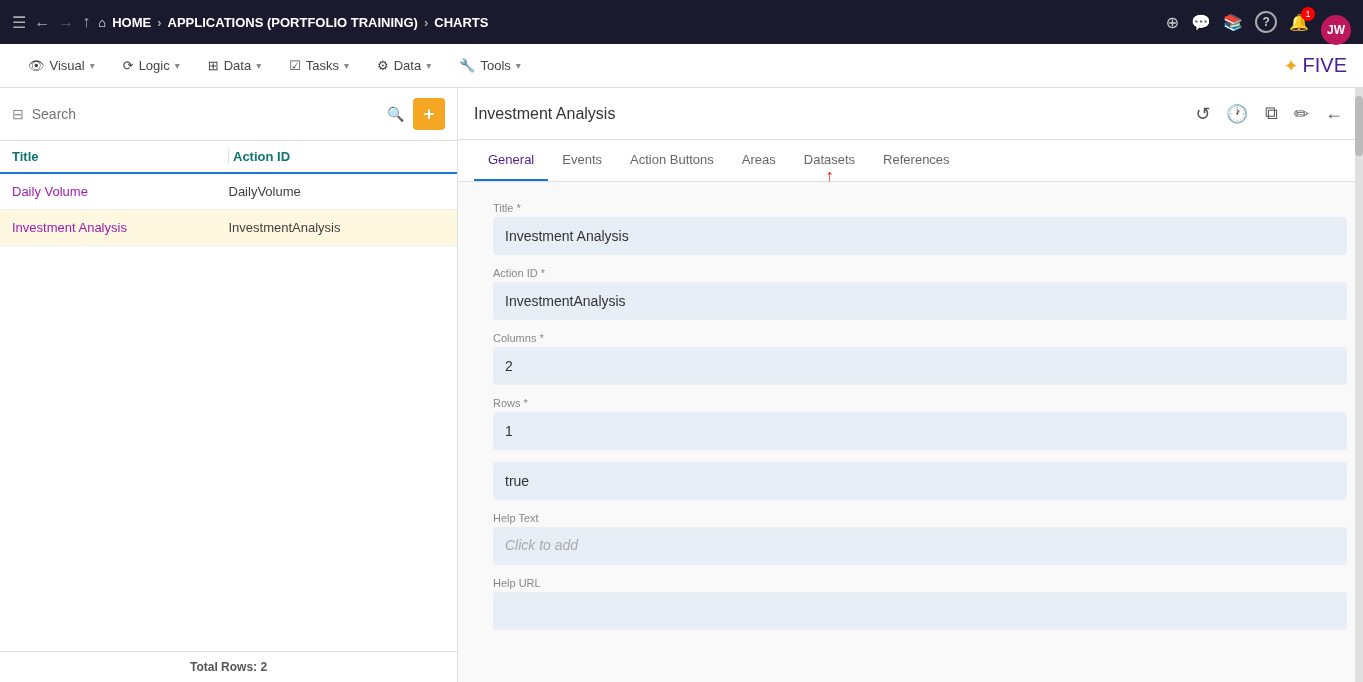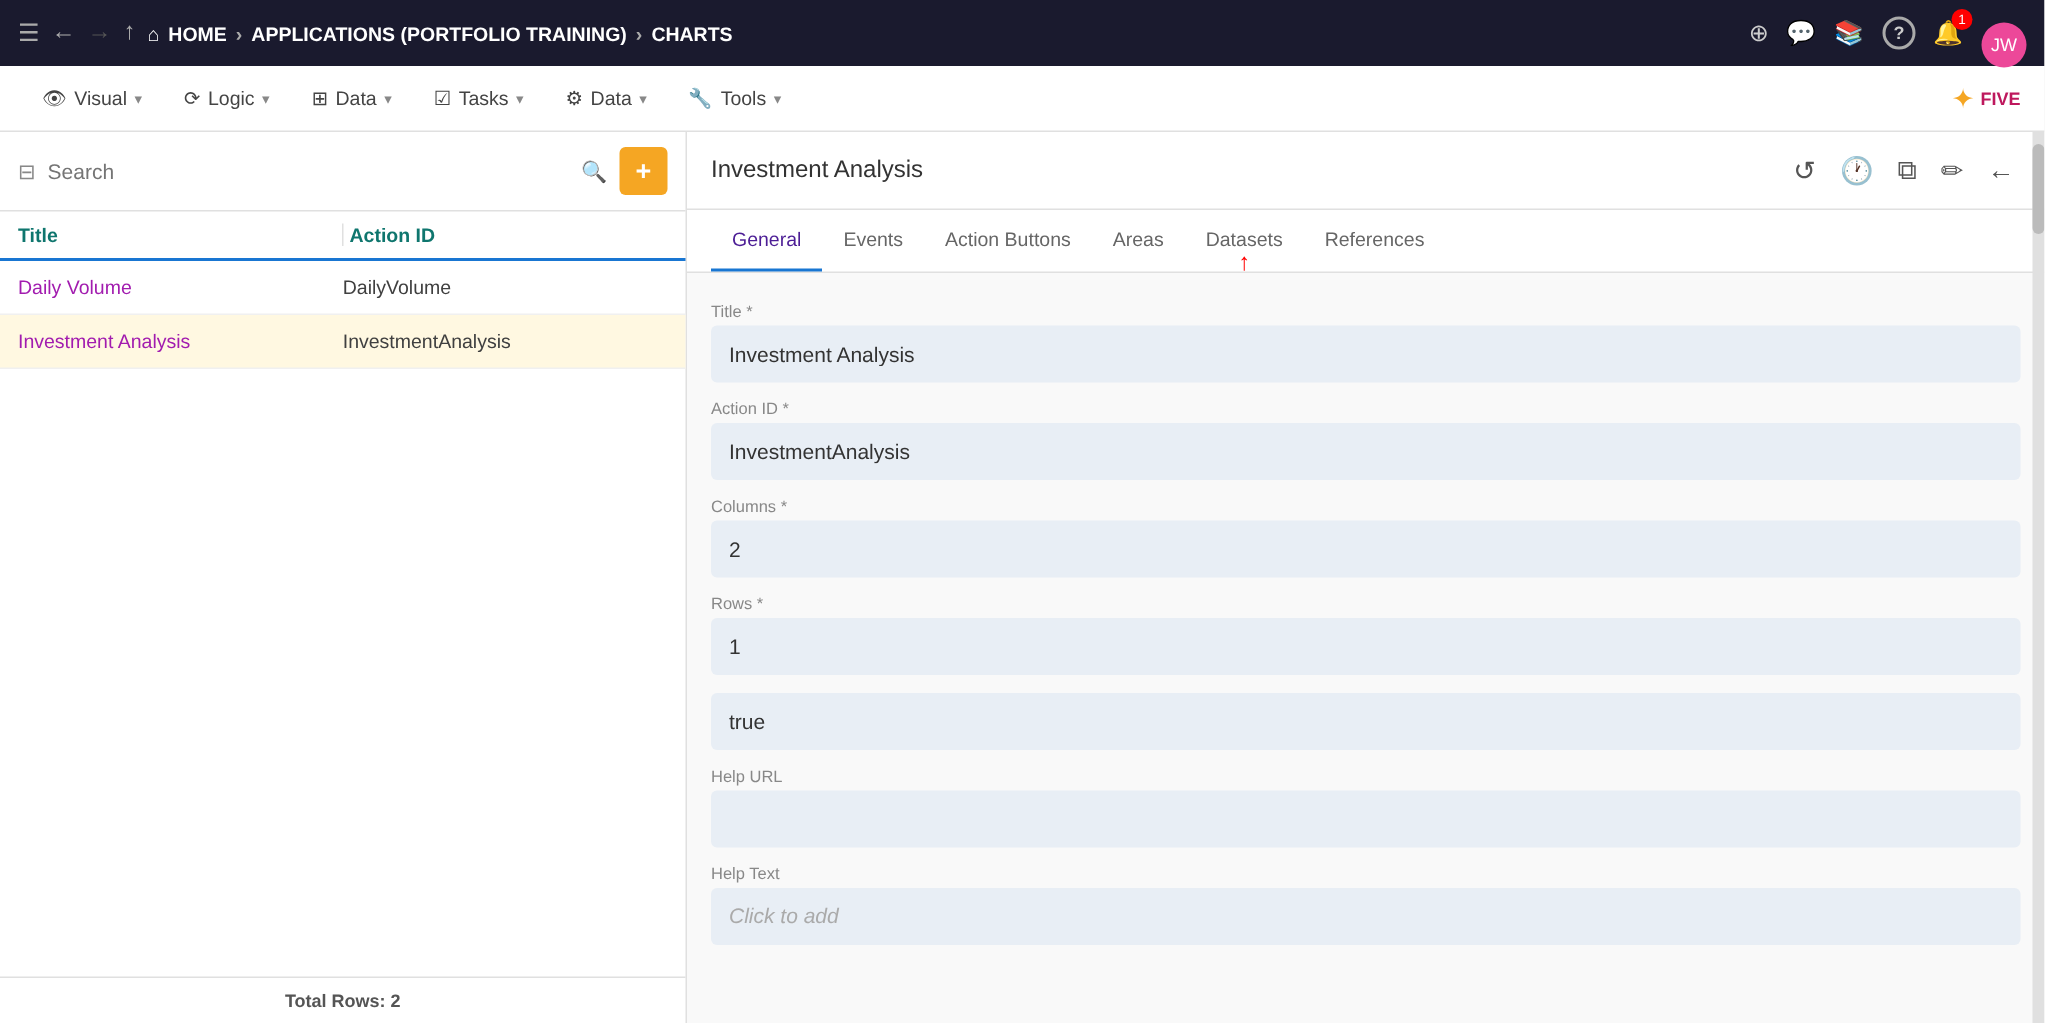--- a/index.html
+++ b/index.html
@@ -20,23 +20,23 @@
     .top-nav .breadcrumb .sep { color: #aaa; }
     .top-nav .right-icons { display: flex; align-items: center; gap: 12px; }
     .top-nav .right-icons .icon-btn { color: #ccc; cursor: pointer; font-size: 16px; position: relative; }
     .top-nav .right-icons .notif-badge {
       position: absolute; top: -6px; right: -6px;
       background: red; color: #fff; border-radius: 50%;
       width: 14px; height: 14px; font-size: 9px;
       display: flex; align-items: center; justify-content: center;
     }
     .top-nav .avatar {
-      width: 30px; height: 30px; background: #ec4899; border-radius: 50%;
+      width: 30px; height: 30px; background: #be185d; border-radius: 50%;
       display: flex; align-items: center; justify-content: center;
-      color: #fff; font-size: 12px; font-weight: normal; cursor: pointer; margin-top: 16px;
+      color: #fff; font-size: 12px; font-weight: bold; cursor: pointer; margin-top: 16px;
     }
 
     
     .second-nav {
       background: #fff;
       height: 44px;
       display: flex;
       align-items: center;
       padding: 0 16px;
       gap: 4px;
@@ -44,21 +44,21 @@
       justify-content: space-between;
     }
     .second-nav .left { display: flex; gap: 4px; align-items: center; }
     .second-nav .nav-item {
       display: flex; align-items: center; gap: 5px;
       padding: 6px 12px; cursor: pointer; color: #444; font-size: 13px; font-weight: 500;
       border-radius: 4px;
     }
     .second-nav .nav-item .caret { font-size: 10px; color: #888; }
     .five-logo { display: flex; align-items: center; gap: 4px; }
-    .five-logo .logo-text { font-weight: bold; font-size: 12px; color: #be185d; }
+    .five-logo .logo-text { font-weight: normal; font-size: 20px; color: #4c1d95; }
     .five-logo .logo-icon { color: #f5a623; font-size: 18px; }
 
     
     .main-layout {
       display: flex;
       height: calc(100vh - 88px);
     }
 
     
     .left-panel {
@@ -168,20 +168,21 @@
     }
 
     
     .form-content {
       flex: 1;
       overflow-y: auto;
       padding: 20px 16px;
     }
     .form-field {
       margin-bottom: 12px;
+      margin-left: 19px;
     }
     .form-field label {
       display: block;
       font-size: 11px;
       color: #888;
       margin-bottom: 3px;
     }
     .form-field input, .form-field .field-value {
       width: 100%;
       background: #e8eef5;
@@ -361,29 +362,29 @@
         <div class="form-field">
           <label>Rows *</label>
           <input type="text" class="field-value" value="1" style="">
         </div>
 
         <div class="form-field">
           <input type="text" class="field-value" value="true" style="">
         </div>
 
         <div class="form-field">
+          <label>Help Text</label>
+          <div class="field-value placeholder">Click to add</div>
+        </div>
+
+        <div class="form-field">
           <label>Help URL</label>
           <div class="field-value"></div>
         </div>
 
-        <div class="form-field">
-          <label>Help Text</label>
-          <div class="field-value placeholder">Click to add</div>
-        </div>
-
       </div>
     </div>
 
     <div style="width:8px;background:#e0e0e0;position:absolute;right:0;top:0;bottom:0;">
       <div style="width:100%;height:60px;background:#bbb;border-radius:4px;margin-top:8px;"></div>
     </div>
   </div>
 </div>
 
 </body></html>

